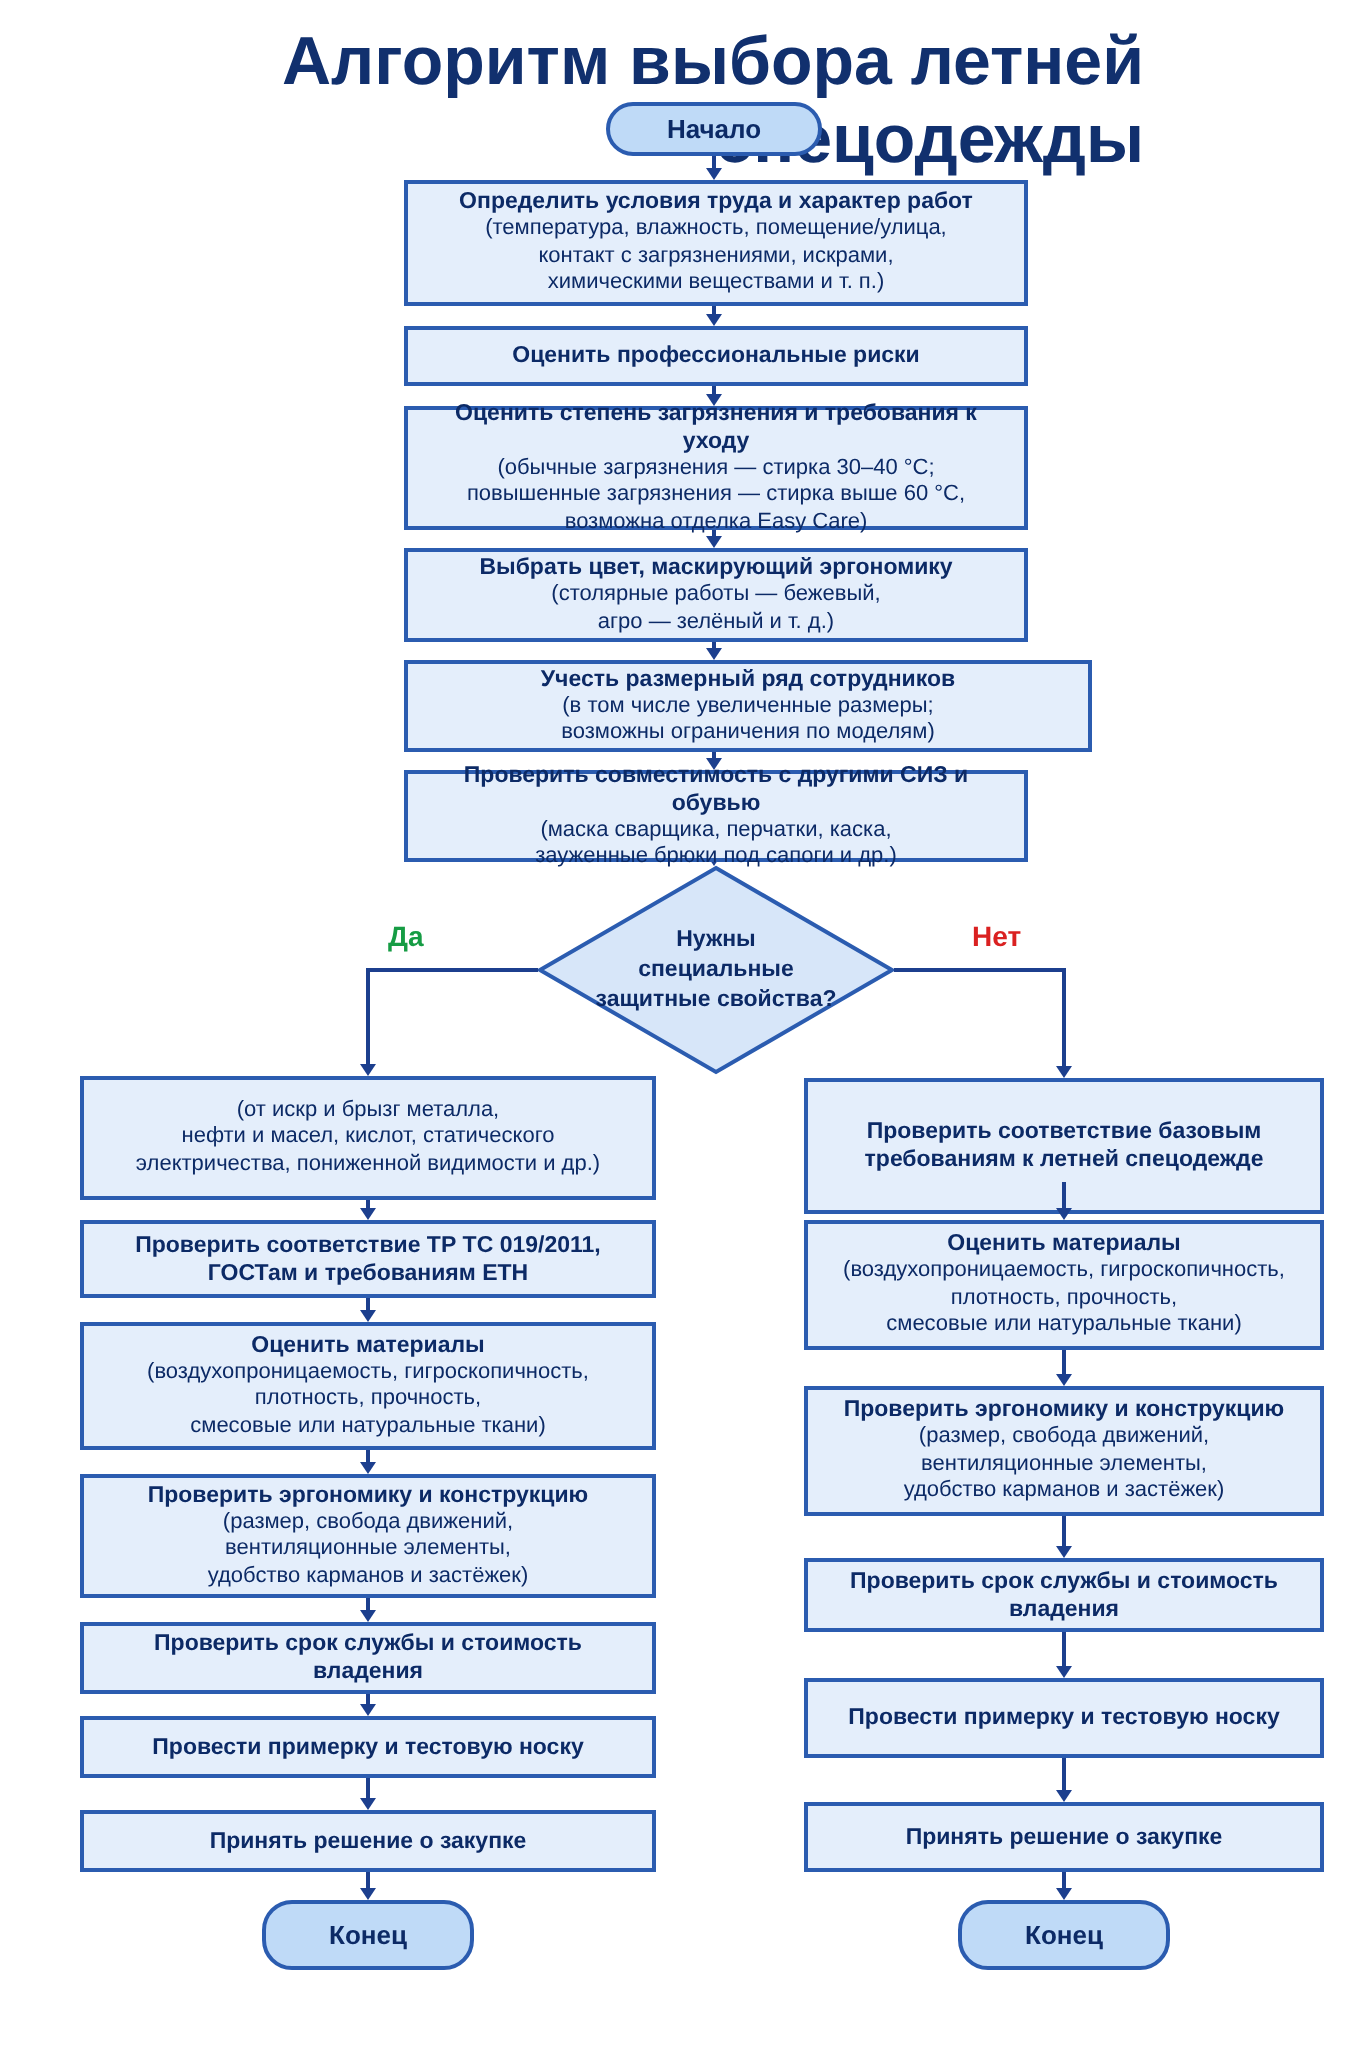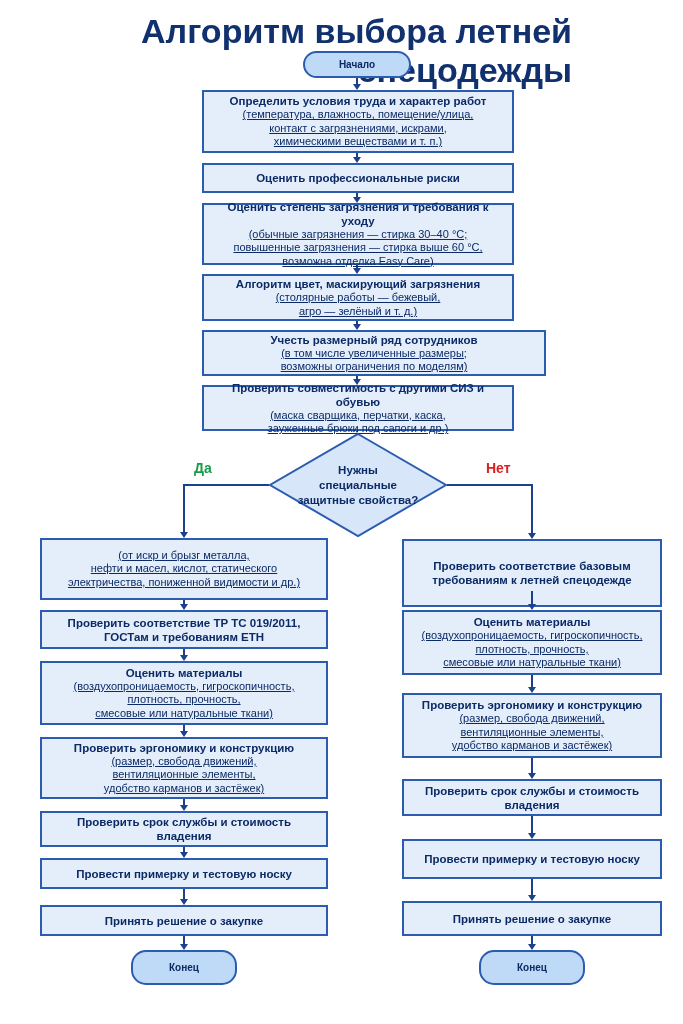--- a/index.html
+++ b/index.html
@@ -22,26 +22,26 @@
     position:absolute;top:12px;left:0;width:572px;text-align:right;
     font-size:34px;font-weight:bold;color:var(--title-color);
   }
   .pbox{
     position:absolute;box-sizing:border-box;
     background:var(--box-fill);border:2px solid var(--box-border);
     display:flex;flex-direction:column;justify-content:center;align-items:center;
     text-align:center;padding:2px 8px;
   }
   .pbox .t{font-weight:bold;font-size:11.5px;line-height:14px;white-space:pre-line;}
-  .pbox .d{font-size:11px;line-height:13.5px;white-space:pre-line;text-decoration:underline;}
+  .pbox .d{font-size:11px;line-height:13.5px;white-space:pre-line;}
   .terminal{
     position:absolute;box-sizing:border-box;
     background:var(--terminal-fill);border:2px solid var(--box-border);border-radius:15px;
     display:flex;align-items:center;justify-content:center;
-    font-weight:bold;font-size:10px;color:var(--text);
+    font-weight:bold;font-size:13px;color:var(--text);
   }
   .vline{position:absolute;width:2px;background:var(--line);}
   .vline.arrow::after{
     content:"";position:absolute;left:-3.5px;bottom:-6px;
     border-left:4.5px solid transparent;border-right:4.5px solid transparent;
     border-top:6.5px solid var(--line);
   }
   .hline{position:absolute;height:2px;background:var(--line);}
   .diamond-wrap{position:absolute;}
   .diamond-wrap svg{position:absolute;left:0;top:0;display:block;}
@@ -81,21 +81,21 @@
   <div class="pbox" style="left:202px;top:163px;width:312px;height:30px">
     <div class="t">Оценить профессиональные риски</div>
   </div>
   <div class="pbox" style="left:202px;top:203px;width:312px;height:62px">
     <div class="t">Оценить степень загрязнения и требования к уходу</div>
     <div class="d">(обычные загрязнения — стирка 30–40 °C;
 повышенные загрязнения — стирка выше 60 °C,
 возможна отделка Easy Care)</div>
   </div>
   <div class="pbox" style="left:202px;top:274px;width:312px;height:47px">
-    <div class="t">Алгоритм цвет, маскирующий загрязнения</div>
+    <div class="t">Выбрать цвет, маскирующий эргономику</div>
     <div class="d">(столярные работы — бежевый,
 агро — зелёный и т. д.)</div>
   </div>
   <div class="pbox" style="left:202px;top:330px;width:344px;height:46px">
     <div class="t">Учесть размерный ряд сотрудников</div>
     <div class="d">(в том числе увеличенные размеры;
 возможны ограничения по моделям)</div>
   </div>
   <div class="pbox" style="left:202px;top:385px;width:312px;height:46px">
     <div class="t">Проверить совместимость с другими СИЗ и обувью</div>

